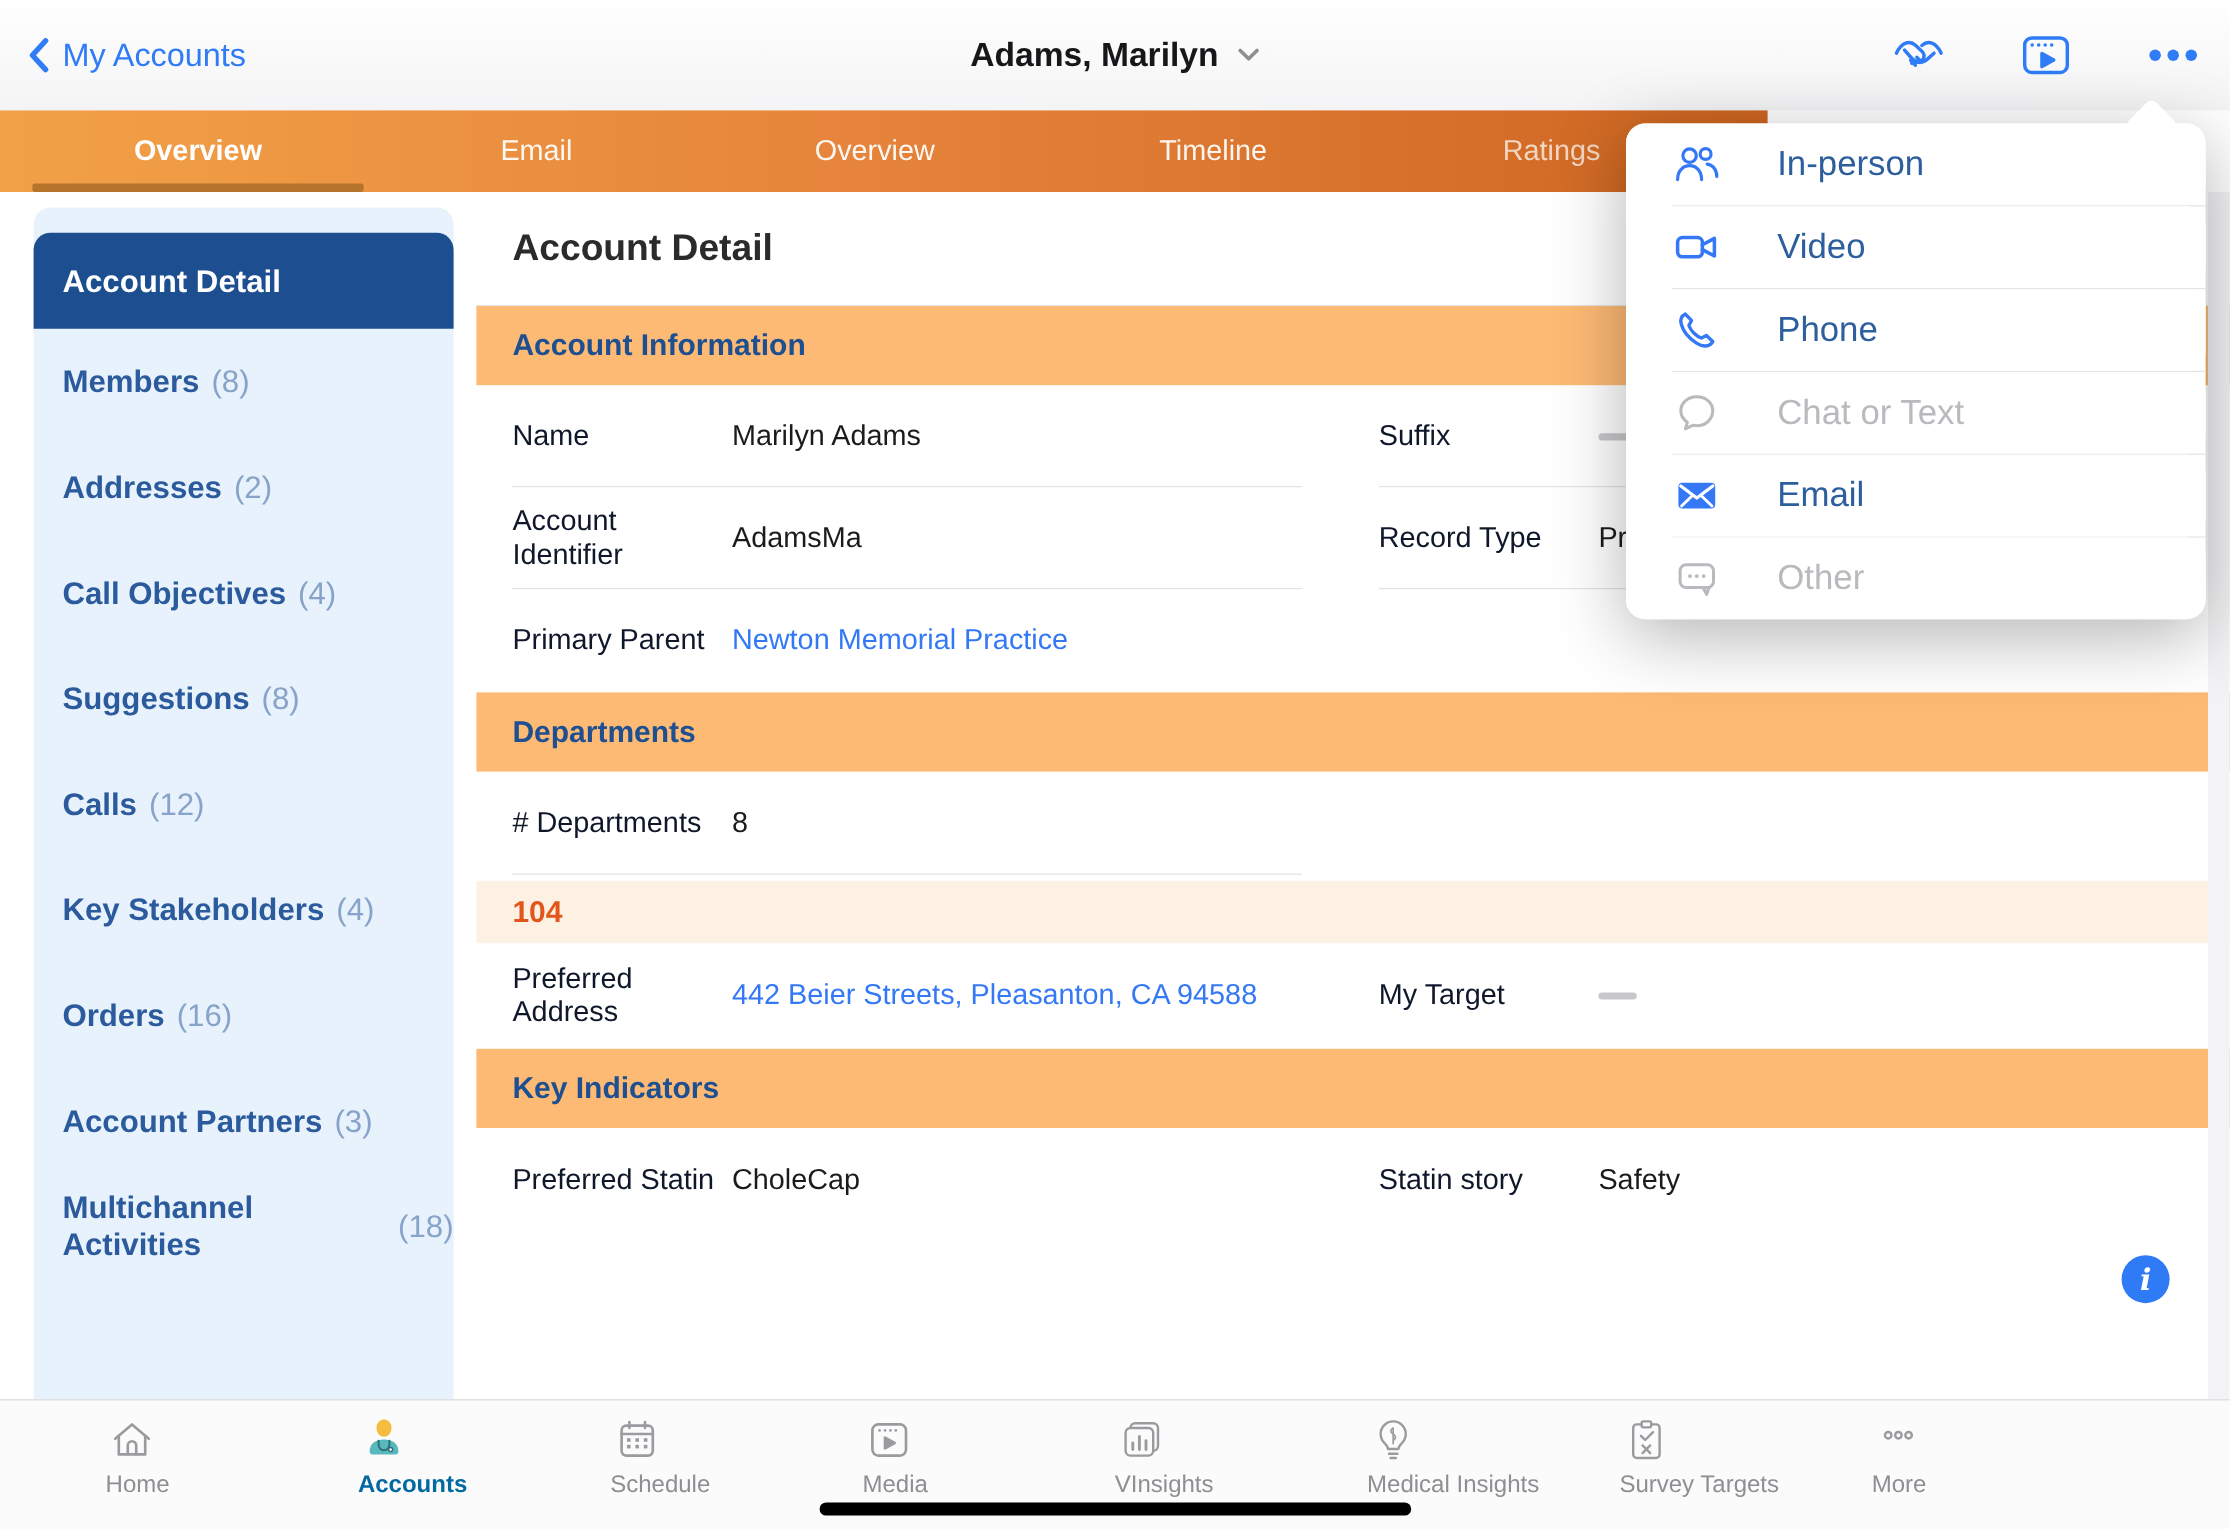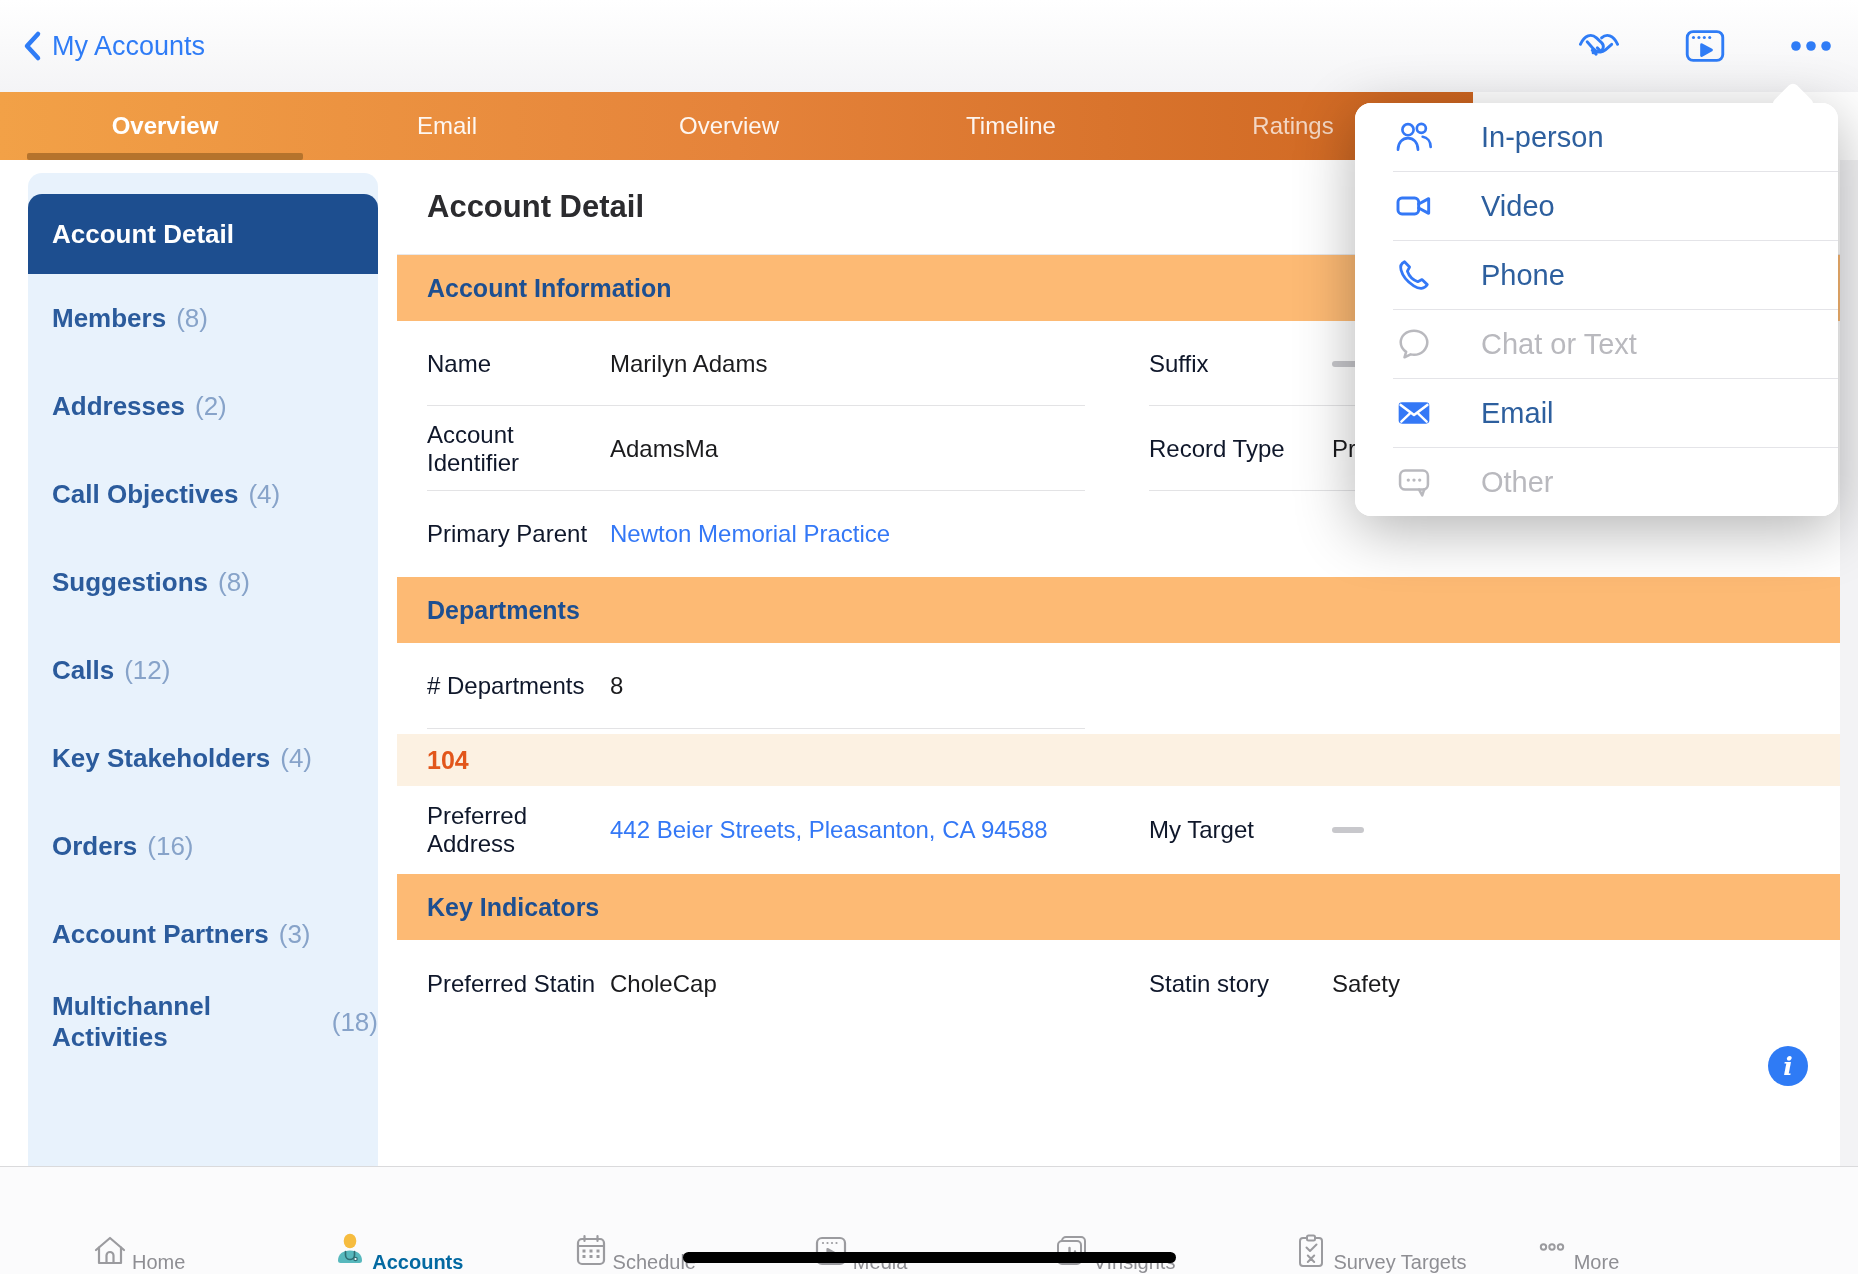--- a/index.html
+++ b/index.html
@@ -65,38 +65,46 @@
   .menu-item .mi-icon{width:42px;height:42px;display:flex;align-items:center;justify-content:center;}
   .menu-item.disabled{color:#b9b9be;cursor:default;}
   .menu-sep{height:1px;background:#e4e4e8;margin-left:38px;}
   
   .info-btn{position:absolute;left:1768px;top:1046px;width:40px;height:40px;border-radius:50%;
     background:#2f7bf5;display:flex;align-items:center;justify-content:center;cursor:pointer;
     color:#ffffff;font-family:"DejaVu Serif",serif;font-style:italic;font-weight:700;font-size:25px;}
   
   .bottom-nav{position:absolute;left:0;top:1166px;width:1858px;height:108px;background:#fbfbfc;
     border-top:1px solid #dadadc;box-sizing:border-box;display:flex;padding:0 88px;}
-  .bn-item{flex:1;display:flex;flex-direction:row;align-items:flex-end;padding-top:10px;cursor:pointer;}
+  .bn-item{flex:1;display:flex;flex-direction:column;align-items:flex-start;padding-top:10px;cursor:pointer;}
   .bn-item .bn-icon{height:46px;display:flex;align-items:center;justify-content:center;}
   .bn-item .bn-label{margin-top:3px;font-size:20px;color:#8e8e93;}
   .bn-item.active .bn-label{color:#0369a1;font-weight:700;}
   .home-indicator{position:absolute;left:683px;top:1252px;width:493px;height:11px;background:#000;border-radius:6px;}
   svg{display:block;}
 </style>
 </head>
 <body>
 
 <div class="top-nav">
   <div class="back-btn">
     <span>
       <svg width="20" height="32" viewBox="0 0 20 32">
           <path d="M16 4 L5 16 L16 28" stroke="#2f7cf6" stroke-width="4.5" fill="none" stroke-linecap="round" stroke-linejoin="round"></path>
         </svg>
     </span>
     <span>My Accounts</span>
+  </div>
+  <div class="nav-title">
+    <span class="t">Adams, Marilyn</span>
+    <span>
+      <svg width="18" height="12" viewBox="0 0 18 12">
+          <path d="M2 2 L9 9 L16 2" stroke="#8e8e93" stroke-width="3" fill="none" stroke-linecap="round" stroke-linejoin="round"></path>
+        </svg>
+    </span>
   </div>
   <div class="nav-actions">
     <div class="icon-btn">
       <svg width="44" height="44" viewBox="0 0 26 26" fill="none" stroke="#2f7cf6" stroke-width="1.7" stroke-linecap="round" stroke-linejoin="round">
         <path d="M2 12 C4.5 6.5 8.5 5.5 11.5 8.2 L14.5 11 C16.5 13 15.5 16 13 16.4 L9.5 17"></path>
         <path d="M24 12 C21.5 6.5 17.5 5.5 14.5 8.2"></path>
         <path d="M6 10.5 L9.5 14.5 C11.5 16.8 14.5 17.3 16.8 15.3 L20.5 12"></path>
         <path d="M9 15.5 l2.3 2.4 M12 14 l2.3 2.4"></path>
       </svg>
     </div>
@@ -375,20 +383,30 @@
         <rect x="13" y="8" width="23" height="23" rx="4"></rect>
         <rect x="9" y="12" width="23" height="23" rx="4" fill="#fbfbfc"></rect>
         <path d="M15 30 V24.5 M20.5 30 V19 M26 30 V22.5" stroke-width="2.4" stroke-linecap="round"></path>
       </svg>
     </span>
     <span class="bn-label">VInsights</span>
   </div>
   <div class="bn-item">
     <span class="bn-icon">
       <svg width="44" height="44" viewBox="0 0 44 44" fill="none" stroke="#9b9b9f" stroke-width="2" stroke-linecap="round" stroke-linejoin="round">
+        <path d="M22 6.5 a10.5 10.5 0 0 1 10.5 10.5 c0 4 -2 6.5 -4 8.5 c-1.2 1.2 -2 2.5 -2.2 4 h-8.6 c-.2 -1.5 -1 -2.8 -2.2 -4 c-2 -2 -4 -4.5 -4 -8.5 A10.5 10.5 0 0 1 22 6.5 Z"></path>
+        <path d="M18.5 33.5 h7 M19.8 37 h4.4"></path>
+        <path d="M22 12 v13 M22 12 c-2.6 1.4 -2.6 3.8 0 5.2 c2.6 1.4 2.6 3.8 0 5.2" stroke-width="1.4"></path>
+      </svg>
+    </span>
+    <span class="bn-label">Medical Insights</span>
+  </div>
+  <div class="bn-item">
+    <span class="bn-icon">
+      <svg width="44" height="44" viewBox="0 0 44 44" fill="none" stroke="#9b9b9f" stroke-width="2" stroke-linecap="round" stroke-linejoin="round">
         <rect x="11" y="9" width="22" height="28" rx="3"></rect>
         <rect x="18" y="6.5" width="8" height="5" rx="1.5" fill="#fbfbfc"></rect>
         <path d="M17.5 18.5 l3.5 3.5 l6.5 -6.5"></path>
         <path d="M18.8 26.5 l6.4 6.5 M25.2 26.5 l-6.4 6.5"></path>
       </svg>
     </span>
     <span class="bn-label">Survey Targets</span>
   </div>
   <div class="bn-item">
     <span class="bn-icon">

